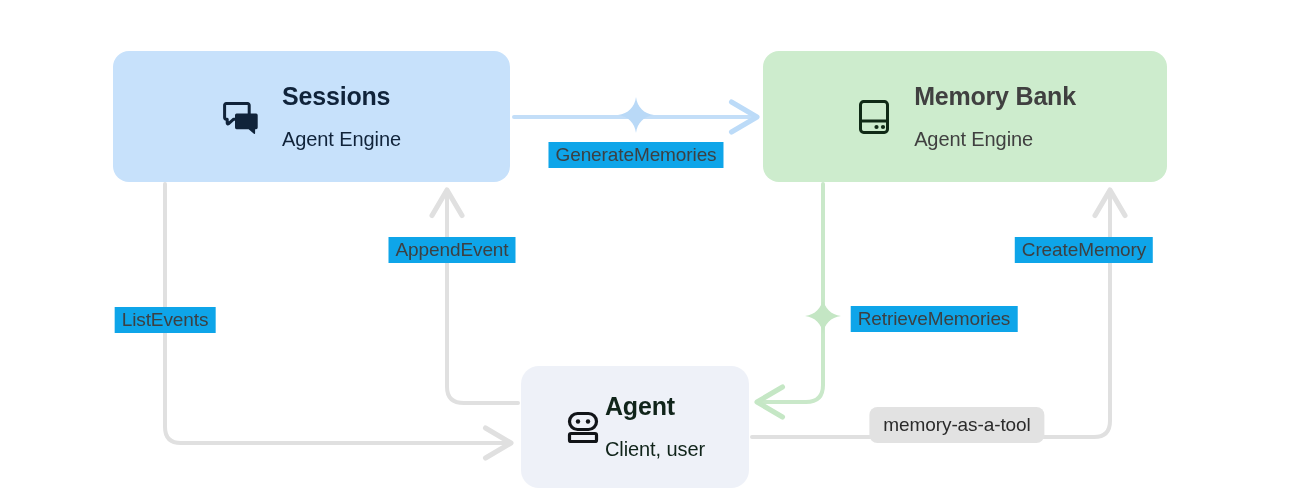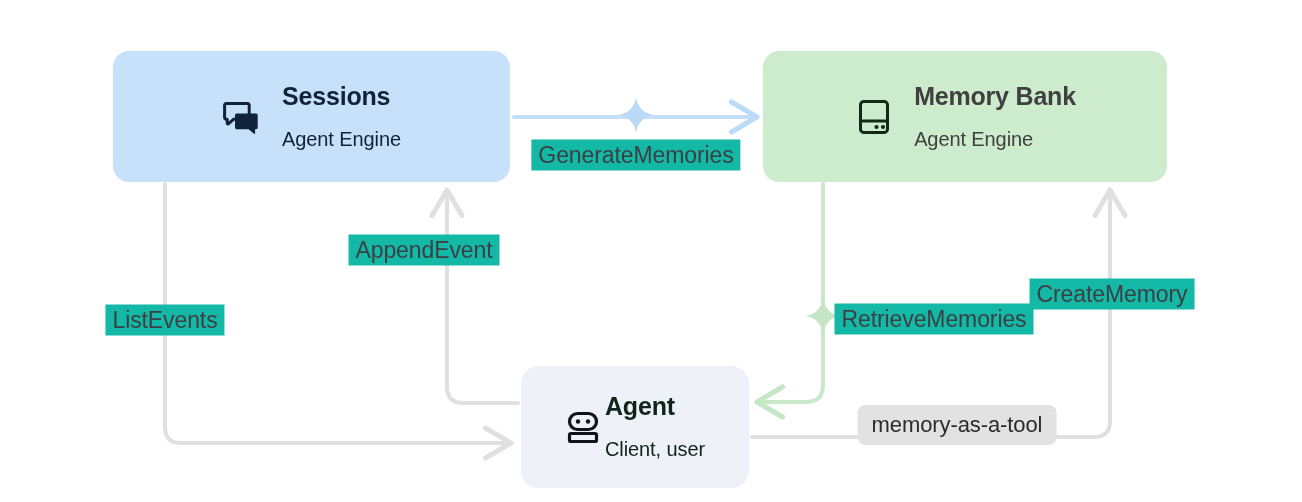--- a/index.html
+++ b/index.html
@@ -88,38 +88,38 @@
     height: 122px;
     background: #eef1f8;
     color: #10241a;
     border-radius: 18px;
   }
   #node-agent .node-inner { gap: 4px; }
 
   
   .edge-label {
     position: absolute;
-    font-size: 23px;
+    font-size: 19px;
     font-weight: 400;
     color: #3c4043;
     letter-spacing: -0.1px;
     white-space: nowrap;
-    background: #14b8a6;
+    background: #0ea5e9;
     padding: 2px 7px;
     transform: translate(-50%, -50%);
   }
   #label-generatememories { left: 636px; top: 155px; }
-  #label-appendevent      { left: 424px; top: 250px; }
+  #label-appendevent      { left: 452px; top: 250px; }
   #label-listevents       { left: 165px; top: 320px; }
-  #label-creatememory     { left: 1112px; top: 250px; margin-top: 44px; }
+  #label-creatememory     { left: 1084px; top: 250px; }
   #label-retrievememories { left: 934px; top: 319px; }
 
   .chip {
     position: absolute;
-    font-size: 22px;
+    font-size: 19px;
     font-weight: 400;
     color: #2b2b2b;
     letter-spacing: -0.1px;
     white-space: nowrap;
     background: #e2e2e2;
     border-radius: 8px;
     padding: 7px 14px;
     transform: translate(-50%, -50%);
   }
   #chip-memory-as-a-tool { left: 957px; top: 425px; }

